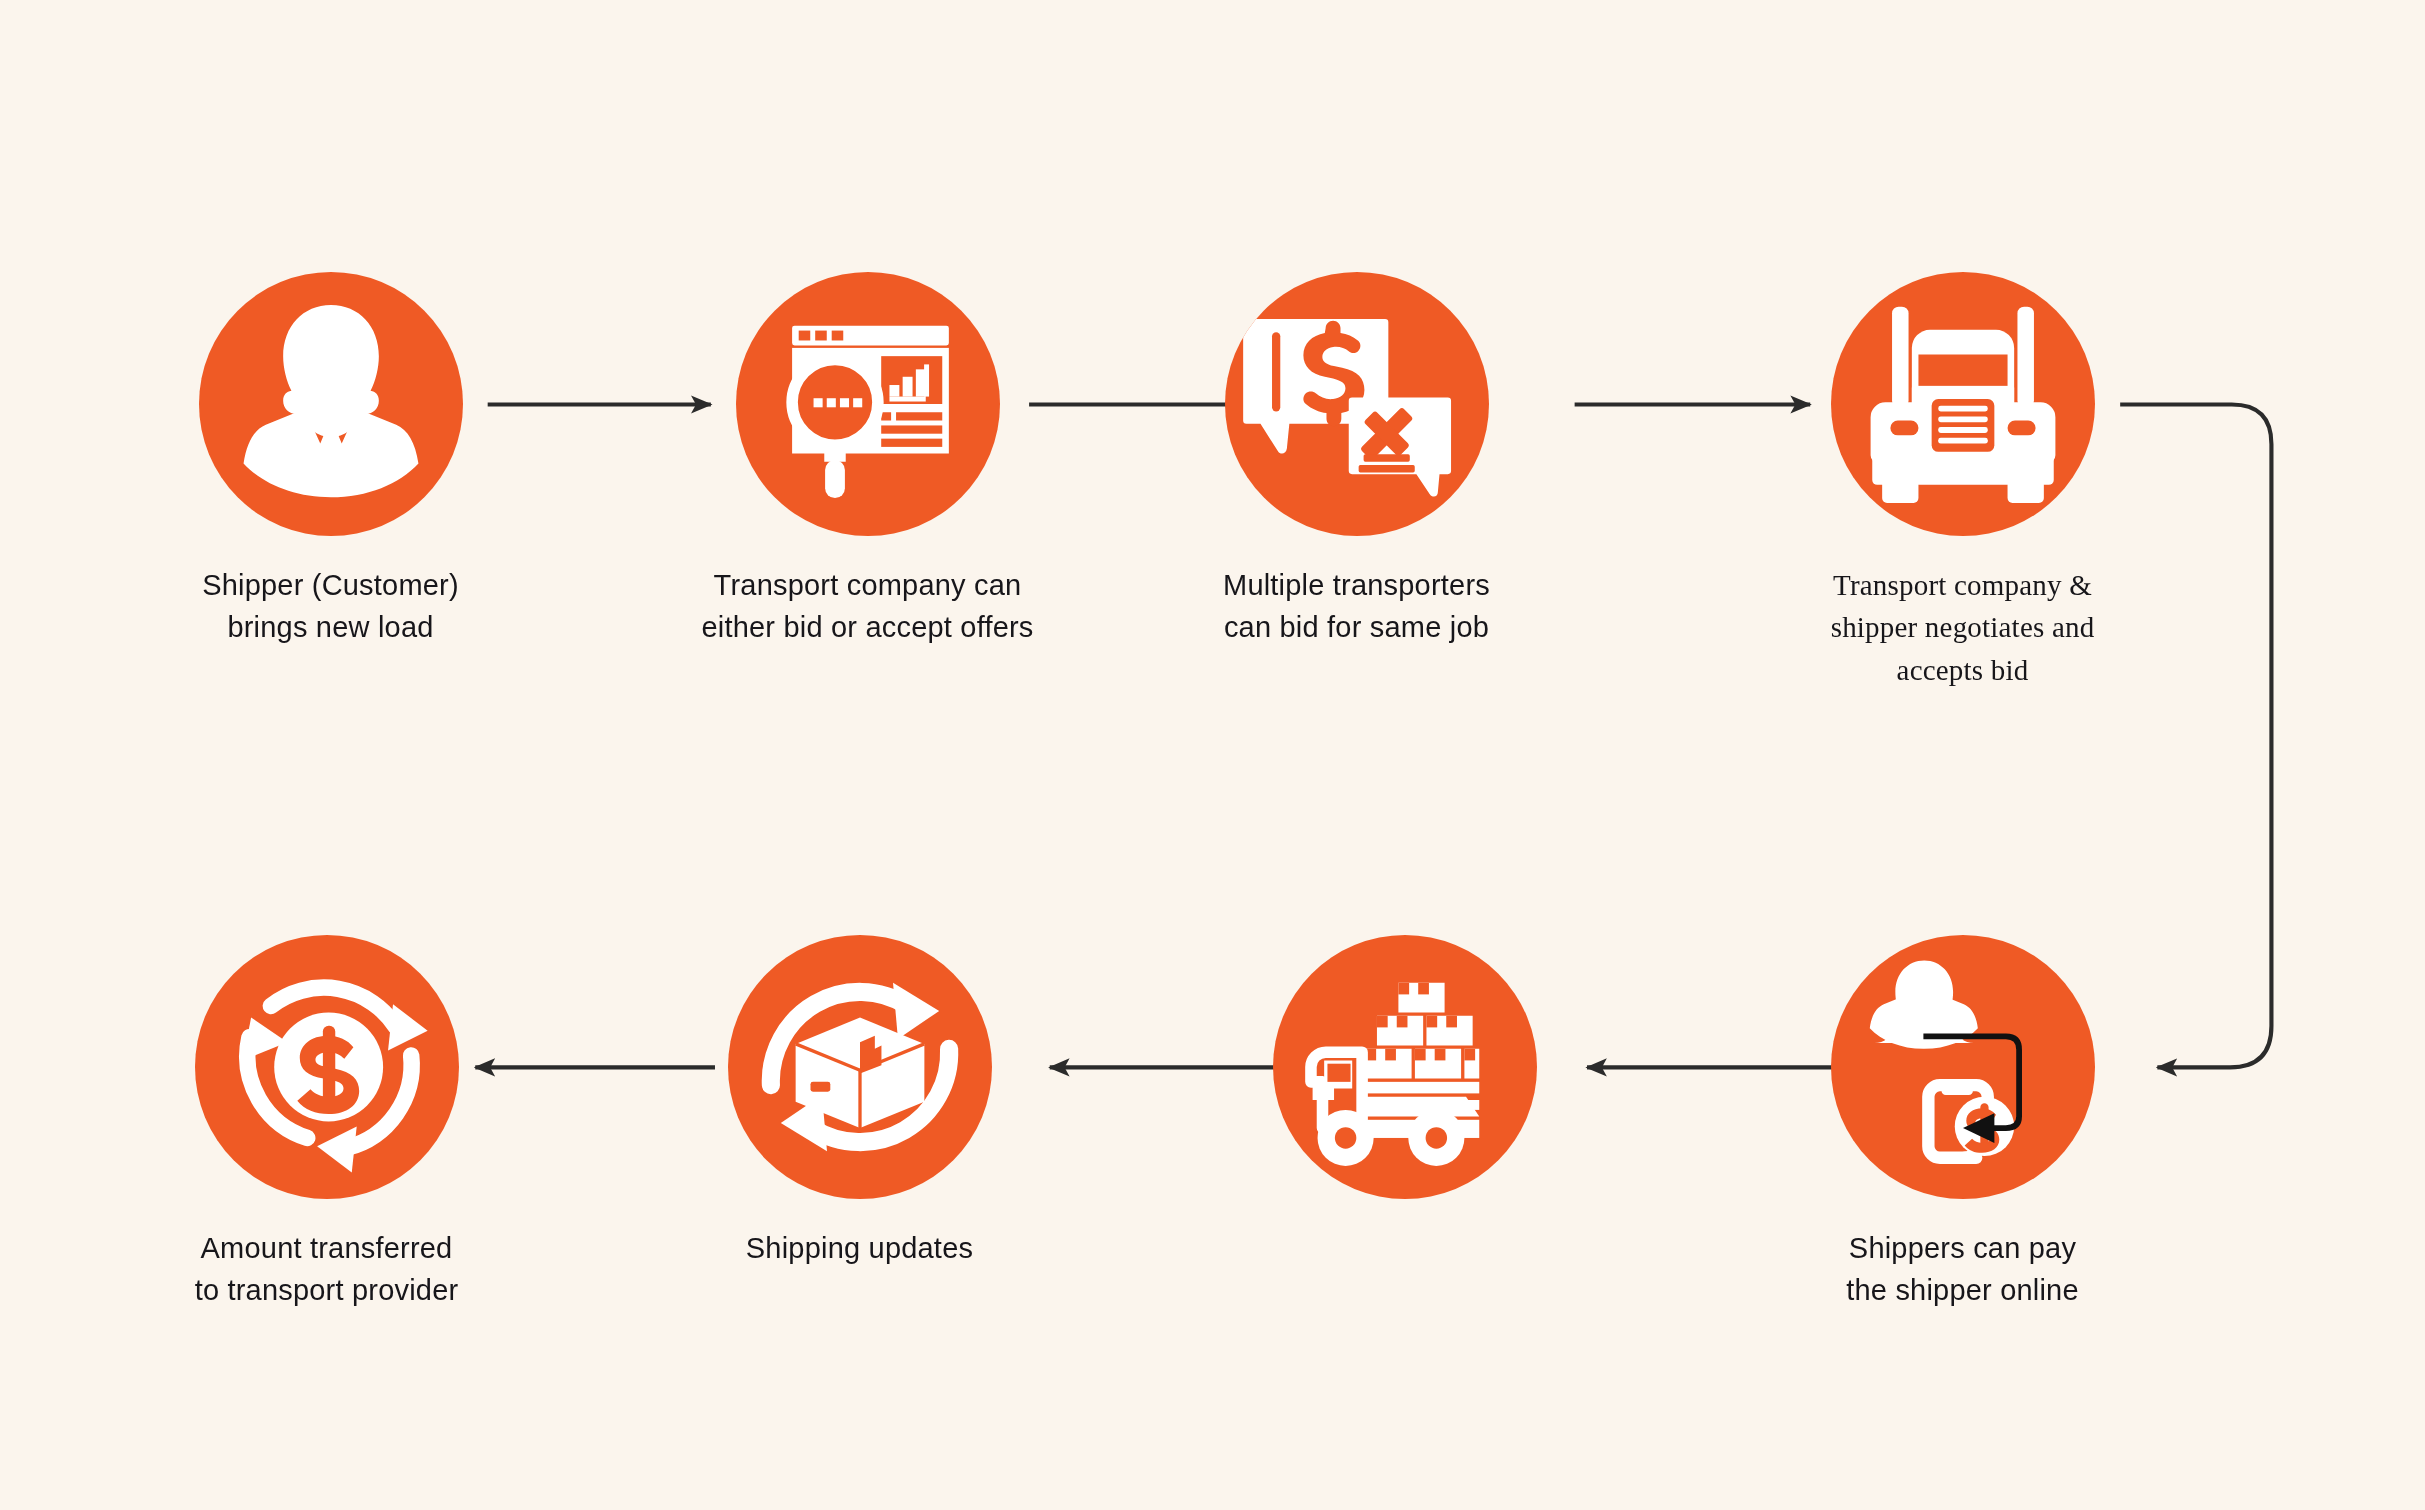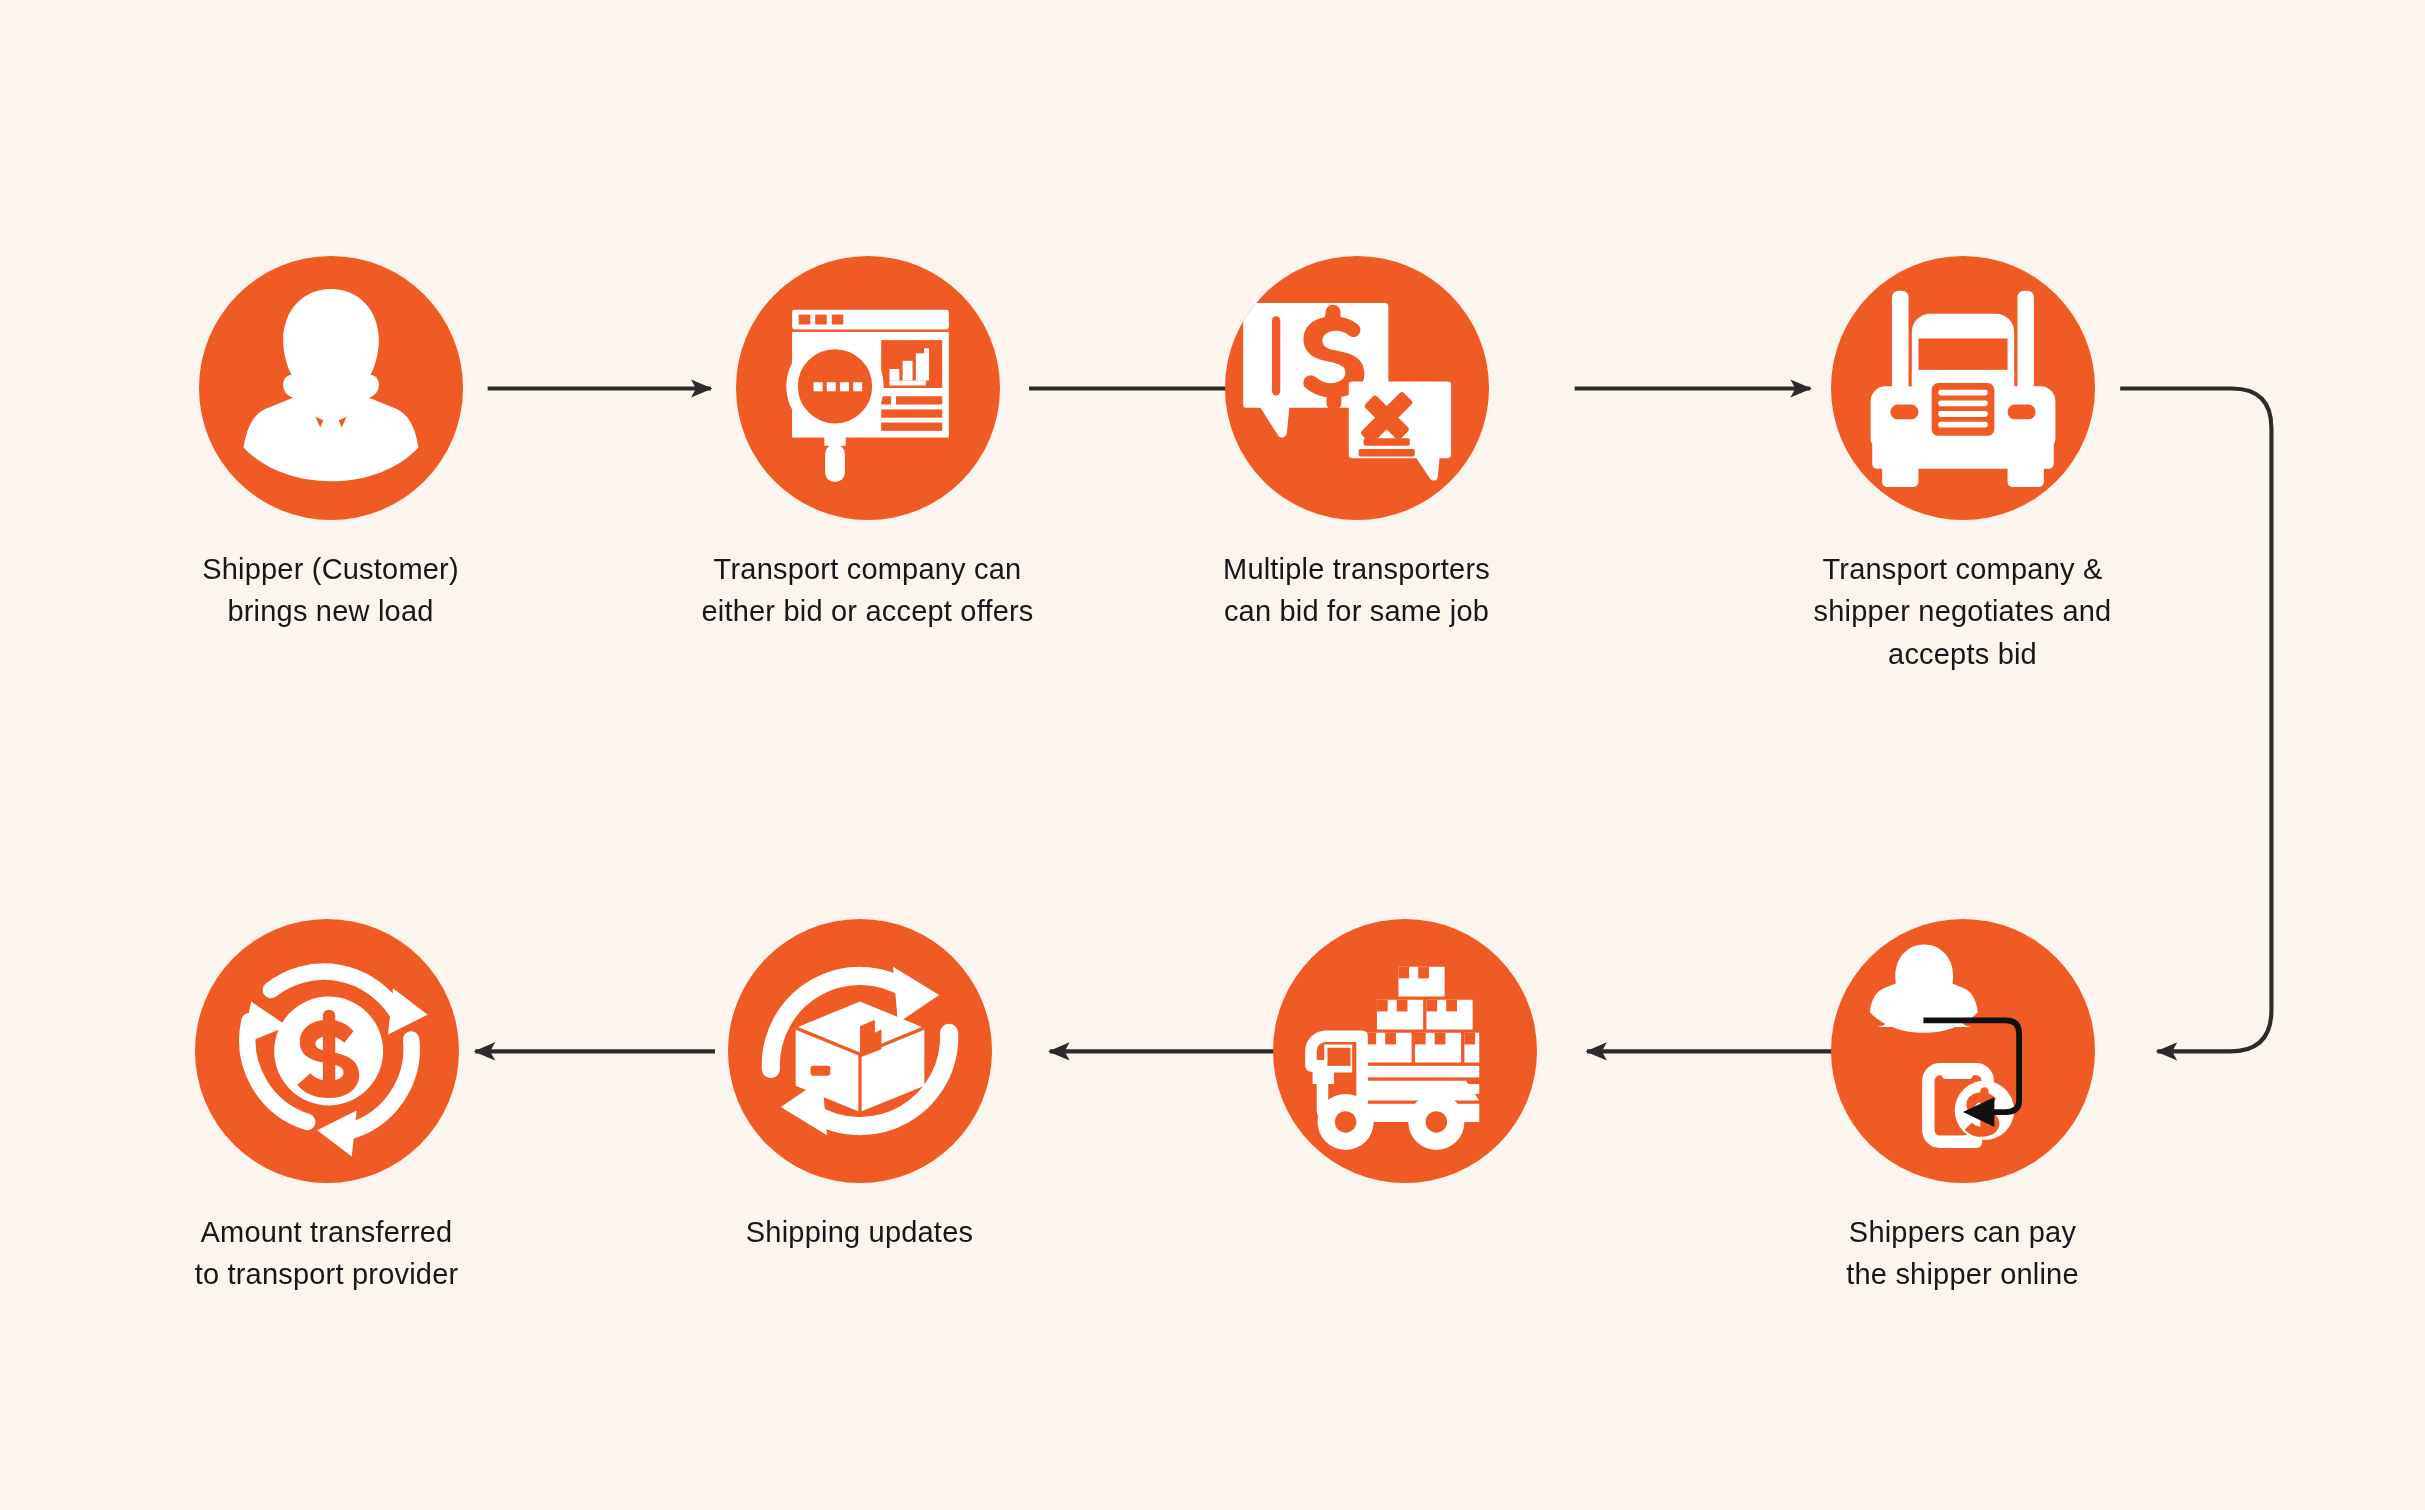--- a/index.html
+++ b/index.html
@@ -11,20 +11,21 @@
     width: 2426px;
     height: 1511px;
     background: #fbf5ed;
     font-family: "Liberation Sans", sans-serif;
     overflow: hidden;
   }
   #diagram {
     position: relative;
     width: 2426px;
     height: 1134px;
+    margin-top: 16px;
   }
   .flow-svg {
     position: absolute;
     left: 0;
     top: 0;
     width: 2426px;
     height: 1511px;
   }
   .node {
     position: absolute;
@@ -176,21 +177,21 @@
         <g fill="#ef5a25">
           <rect x="168" y="221" width="56" height="9" rx="2"></rect>
           <rect x="162" y="234" width="68" height="9" rx="2"></rect>
         </g>
       </svg>
     </div>
     <div class="node-label">Multiple transporters
 can bid for same job</div>
   </div>
 
-  <div class="node" style="left:1789px; top:256px;">
+  <div class="node" style="left:1789px; top:256px;font-family:Liberation Serif, serif;">
     <div class="node-disc">
       <svg width="264" height="264" viewBox="0 0 320 320">
         <g fill="#ffffff">
 
           <rect x="74" y="42" width="20" height="122" rx="8"></rect>
           <rect x="226" y="42" width="20" height="122" rx="8"></rect>
 
           <path d="M98 92a22 22 0 0 1 22-22h80a22 22 0 0 1 22 22v72H98z"></path>
 
           <rect x="98" y="140" width="124" height="92"></rect>

